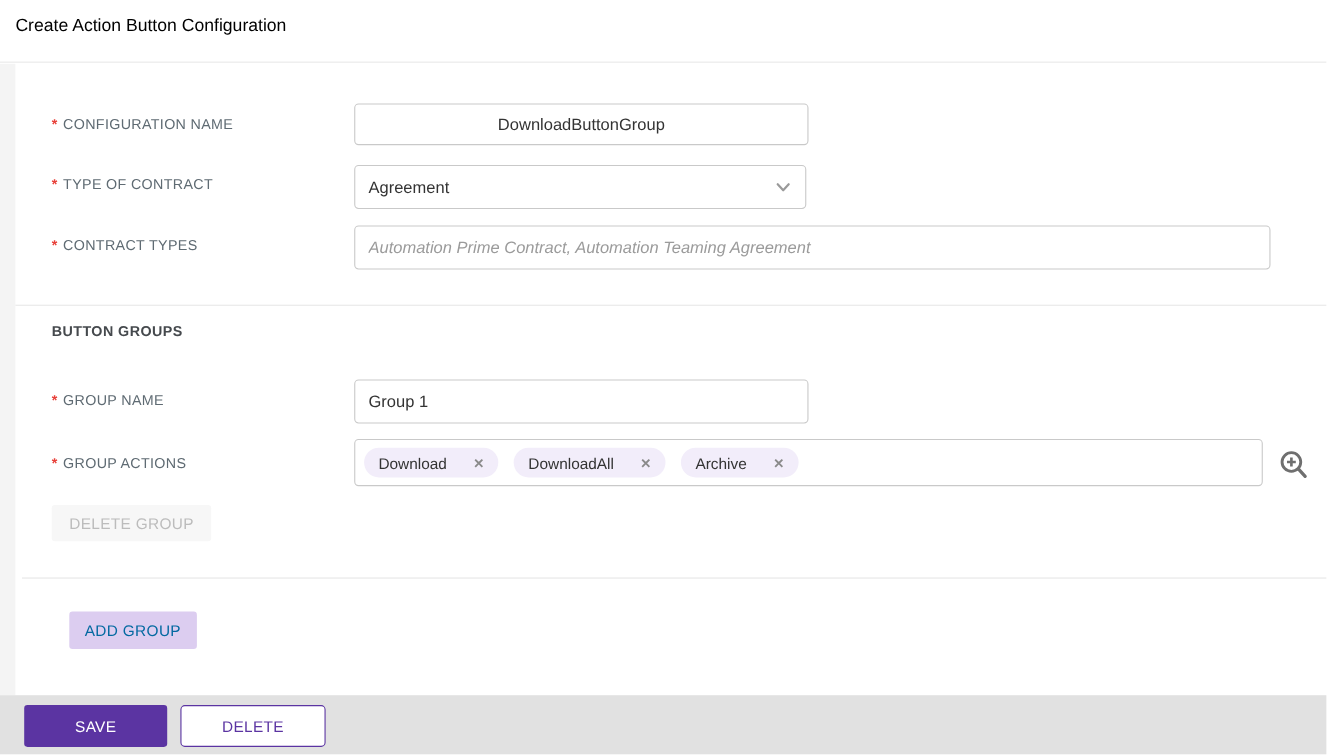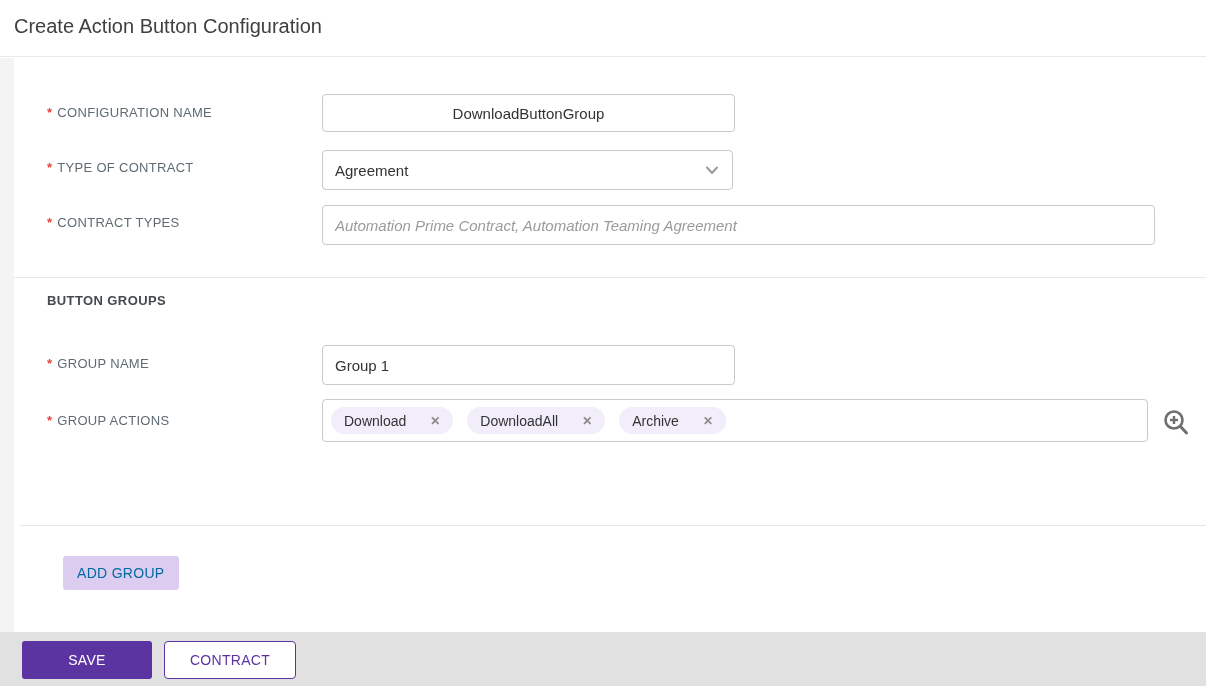--- a/index.html
+++ b/index.html
@@ -13,21 +13,21 @@
   }
   .page { position: absolute; inset: 0; }
 
   
   .header {
     position: absolute; top: 0; left: 0; right: 0; height: 57px;
     background: #fff; border-bottom: 1px solid #e9e9e9;
   }
   .page-title {
     position: absolute; left: 14px; top: 15px;
-    font-size: 20px; font-weight: 500; color: #404040;
+    font-size: 16px; font-weight: 500; color: #000000;
   }
 
   
   .left-gutter {
     position: absolute; left: 0; top: 58px; width: 14px; bottom: 54px;
     background: #f4f4f4;
   }
 
   
   .field-label {
@@ -182,22 +182,23 @@
     </div>
   <span class="zoom-icon">
     <svg width="30" height="30" viewBox="0 0 30 30">
       <circle cx="13" cy="12" r="8.5" fill="none" stroke="#6f6f6f" stroke-width="2.6"></circle>
       <line x1="13" y1="8" x2="13" y2="16" stroke="#6f6f6f" stroke-width="2.4"></line>
       <line x1="9" y1="12" x2="17" y2="12" stroke="#6f6f6f" stroke-width="2.4"></line>
       <line x1="19.5" y1="18.5" x2="25.5" y2="25" stroke="#6f6f6f" stroke-width="3" stroke-linecap="round"></line>
     </svg>
   </span>
 
+  <button class="btn btn-delete-group">DELETE GROUP</button>
 
   <div class="hr-light"></div>
 
   <button class="btn btn-add-group">ADD GROUP</button>
 
   <div class="footer"></div>
   <button class="btn btn-save">SAVE</button>
-  <button class="btn btn-discard">CONTRACT</button>
+  <button class="btn btn-discard">DELETE</button>
 
 </div>
 
 </body></html>

